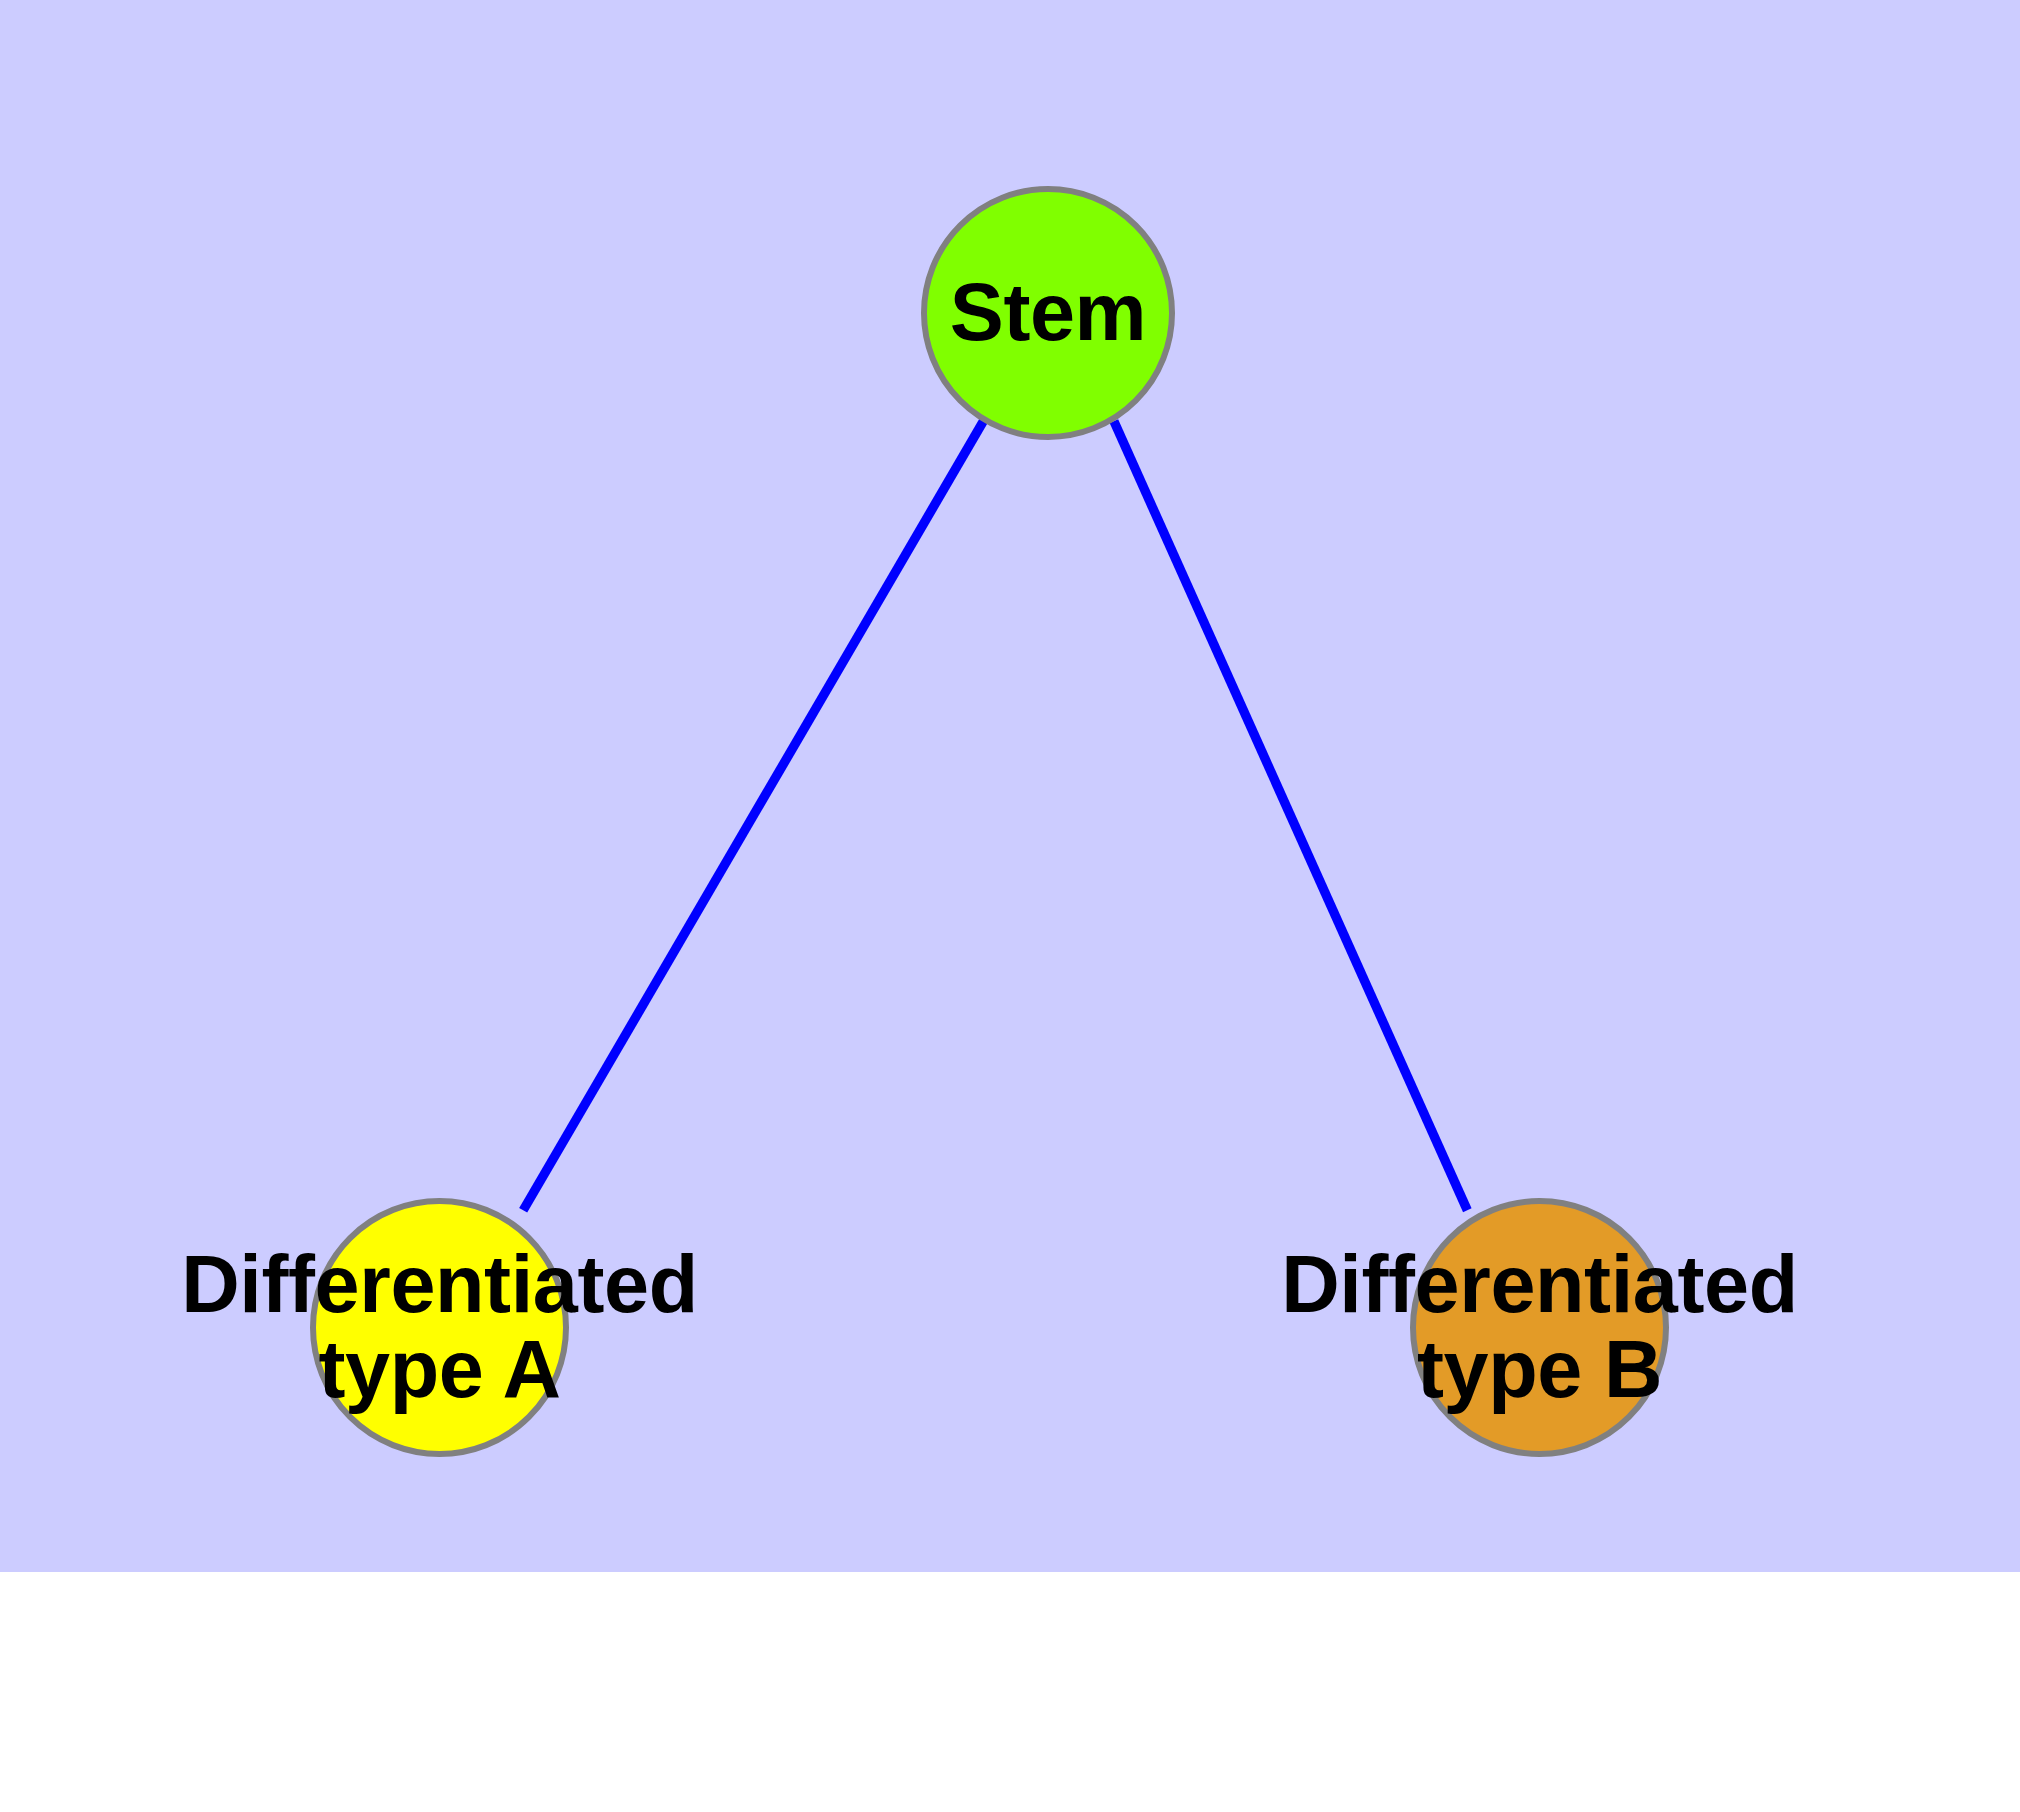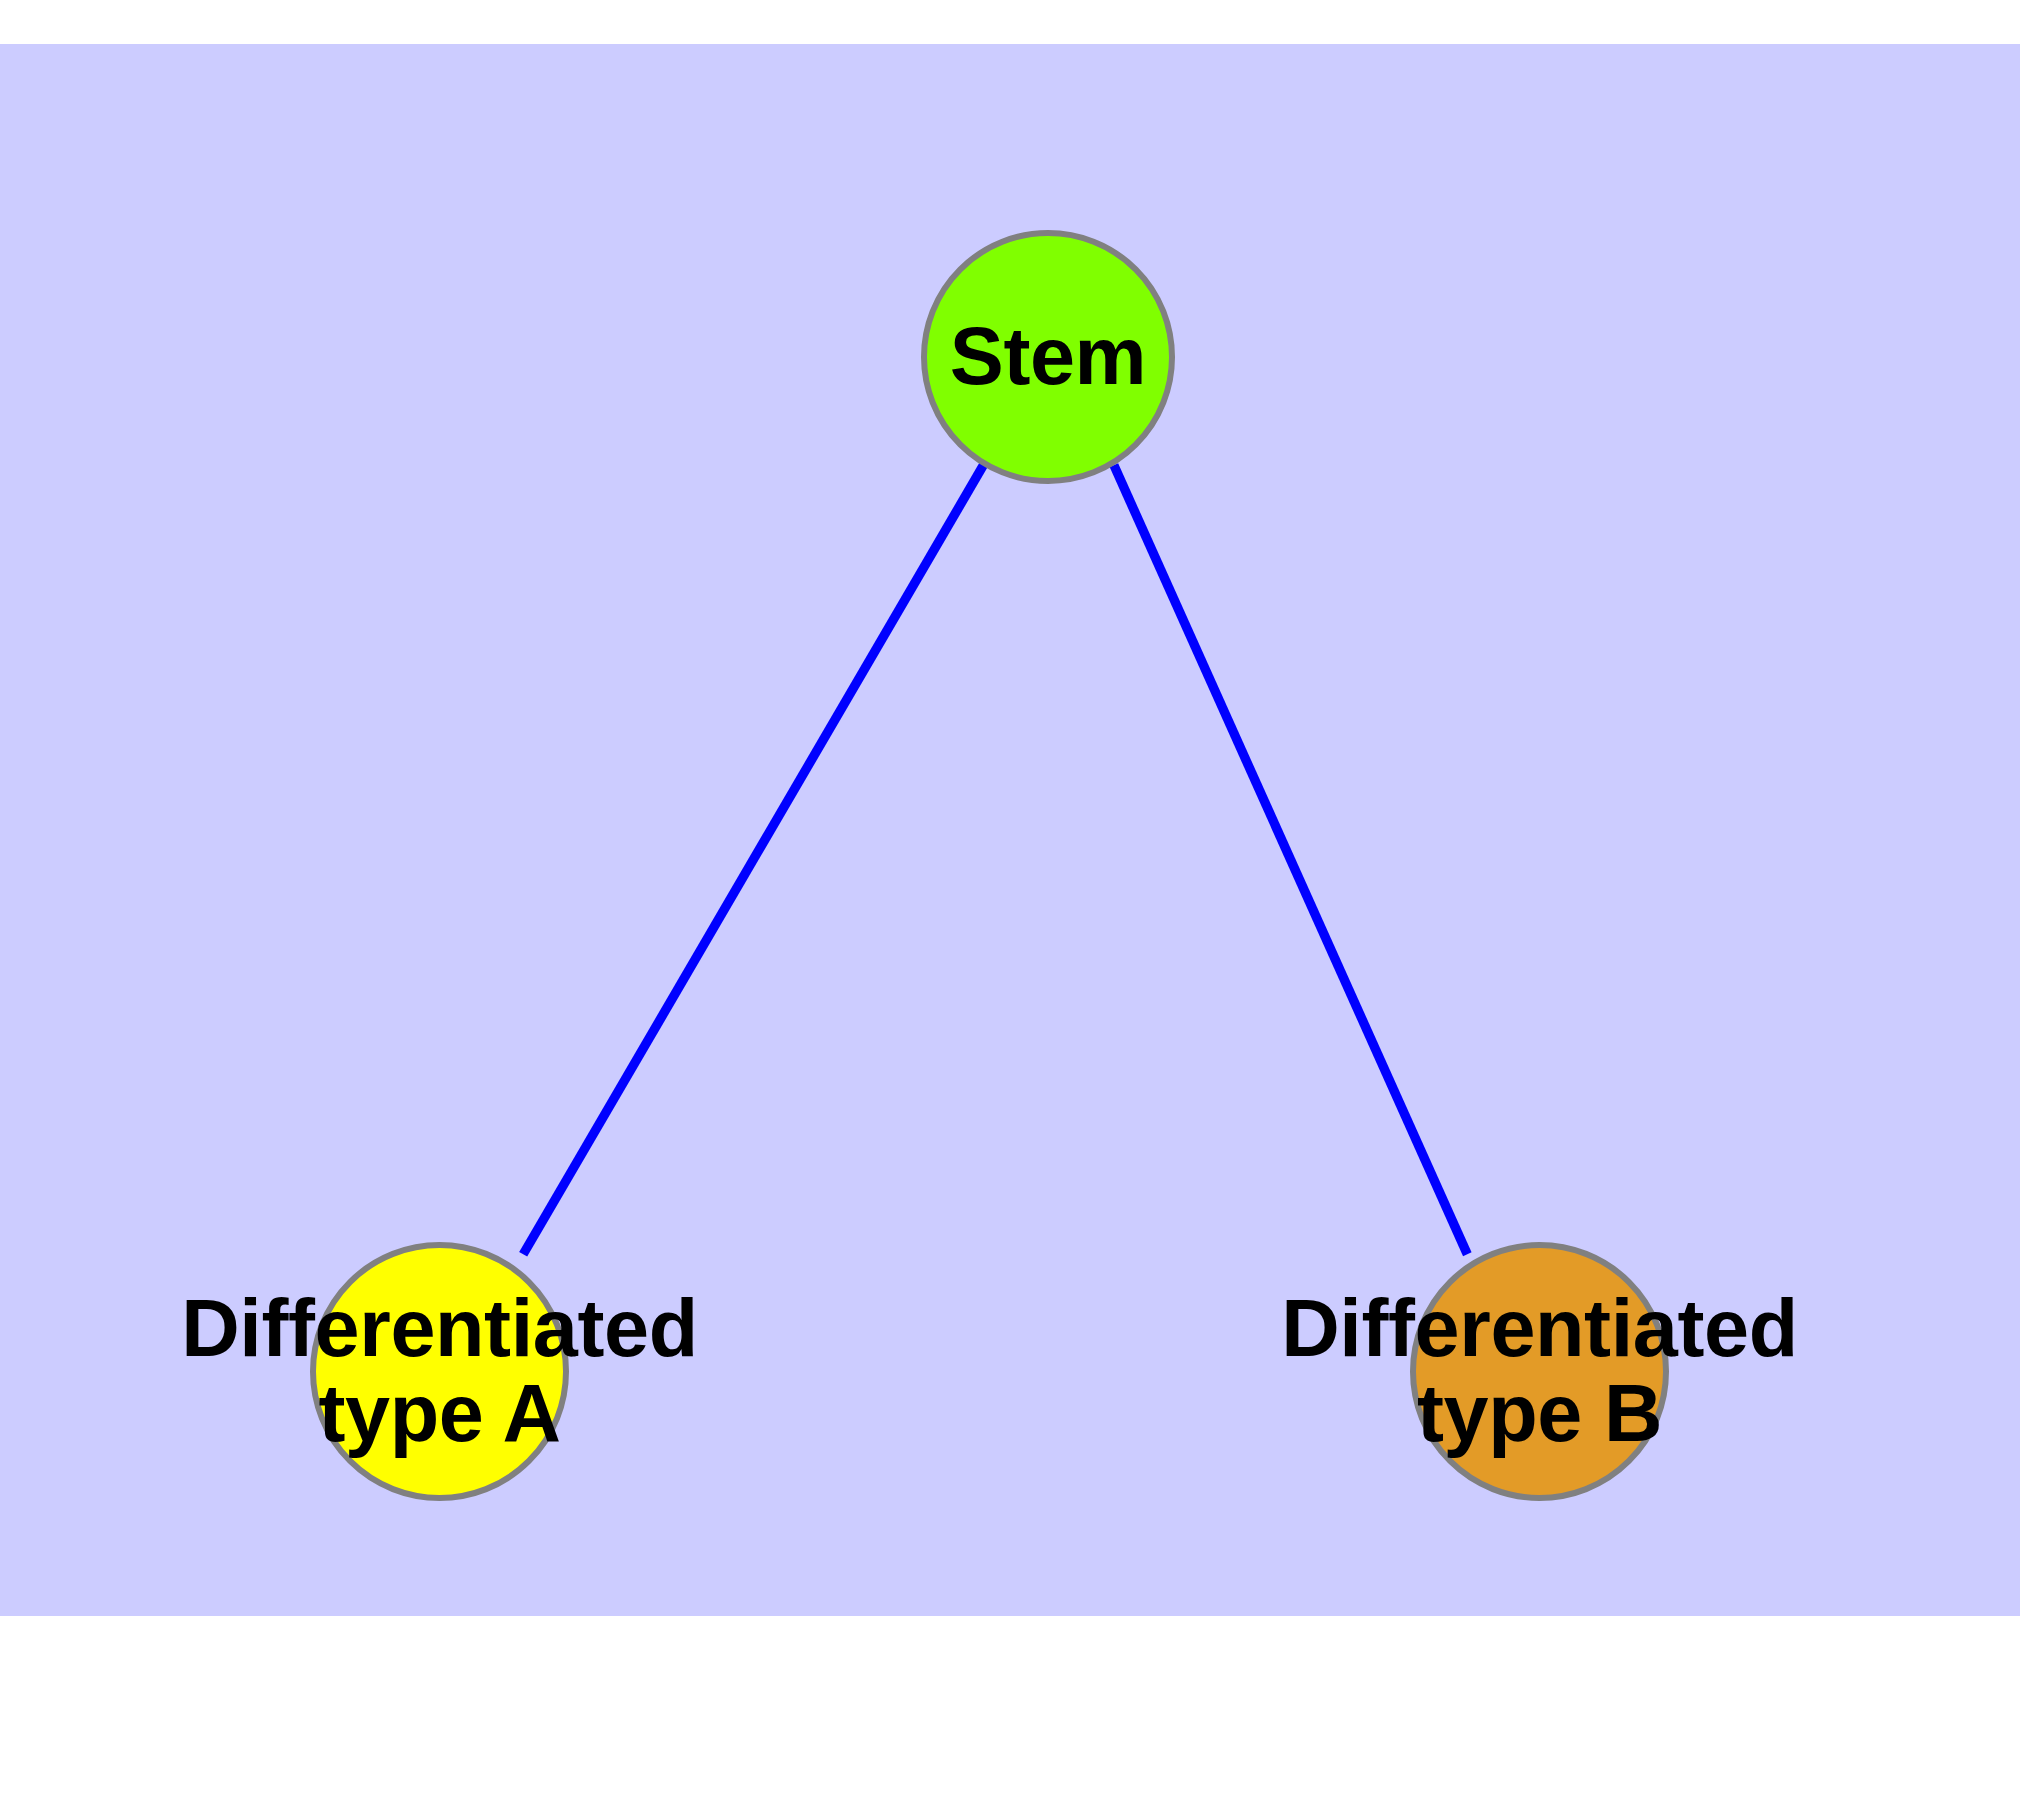--- a/index.html
+++ b/index.html
@@ -10,21 +10,20 @@
     width: 2021px;
     height: 1812px;
     overflow: hidden;
     font-family: "Liberation Sans", sans-serif;
   }
   #graph-canvas {
     position: relative;
     width: 2021px;
     height: 1572px;
     background: #ccccff;
-    margin-top: 44px;
   }
   #edge-layer {
     position: absolute;
     left: 0;
     top: 0;
     width: 2021px;
     height: 1812px;
   }
   .node {
     position: absolute;

